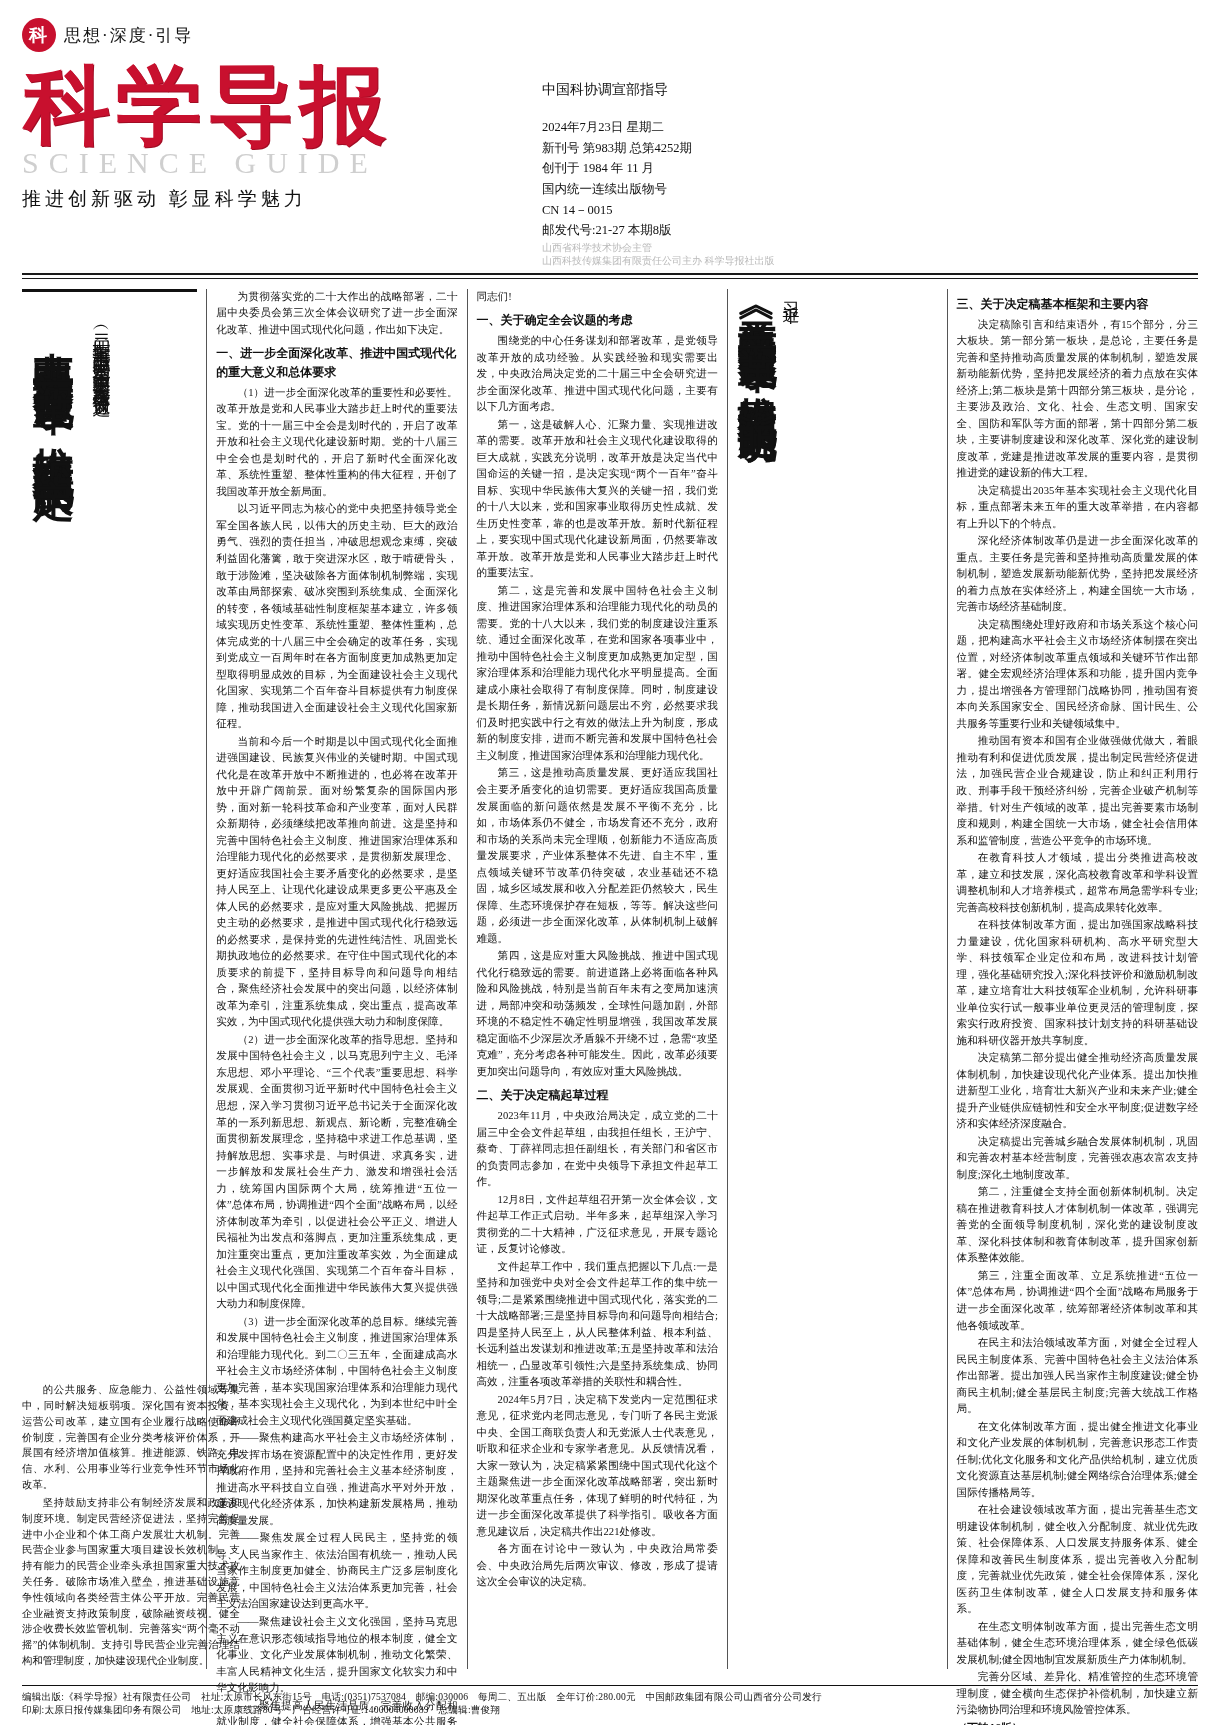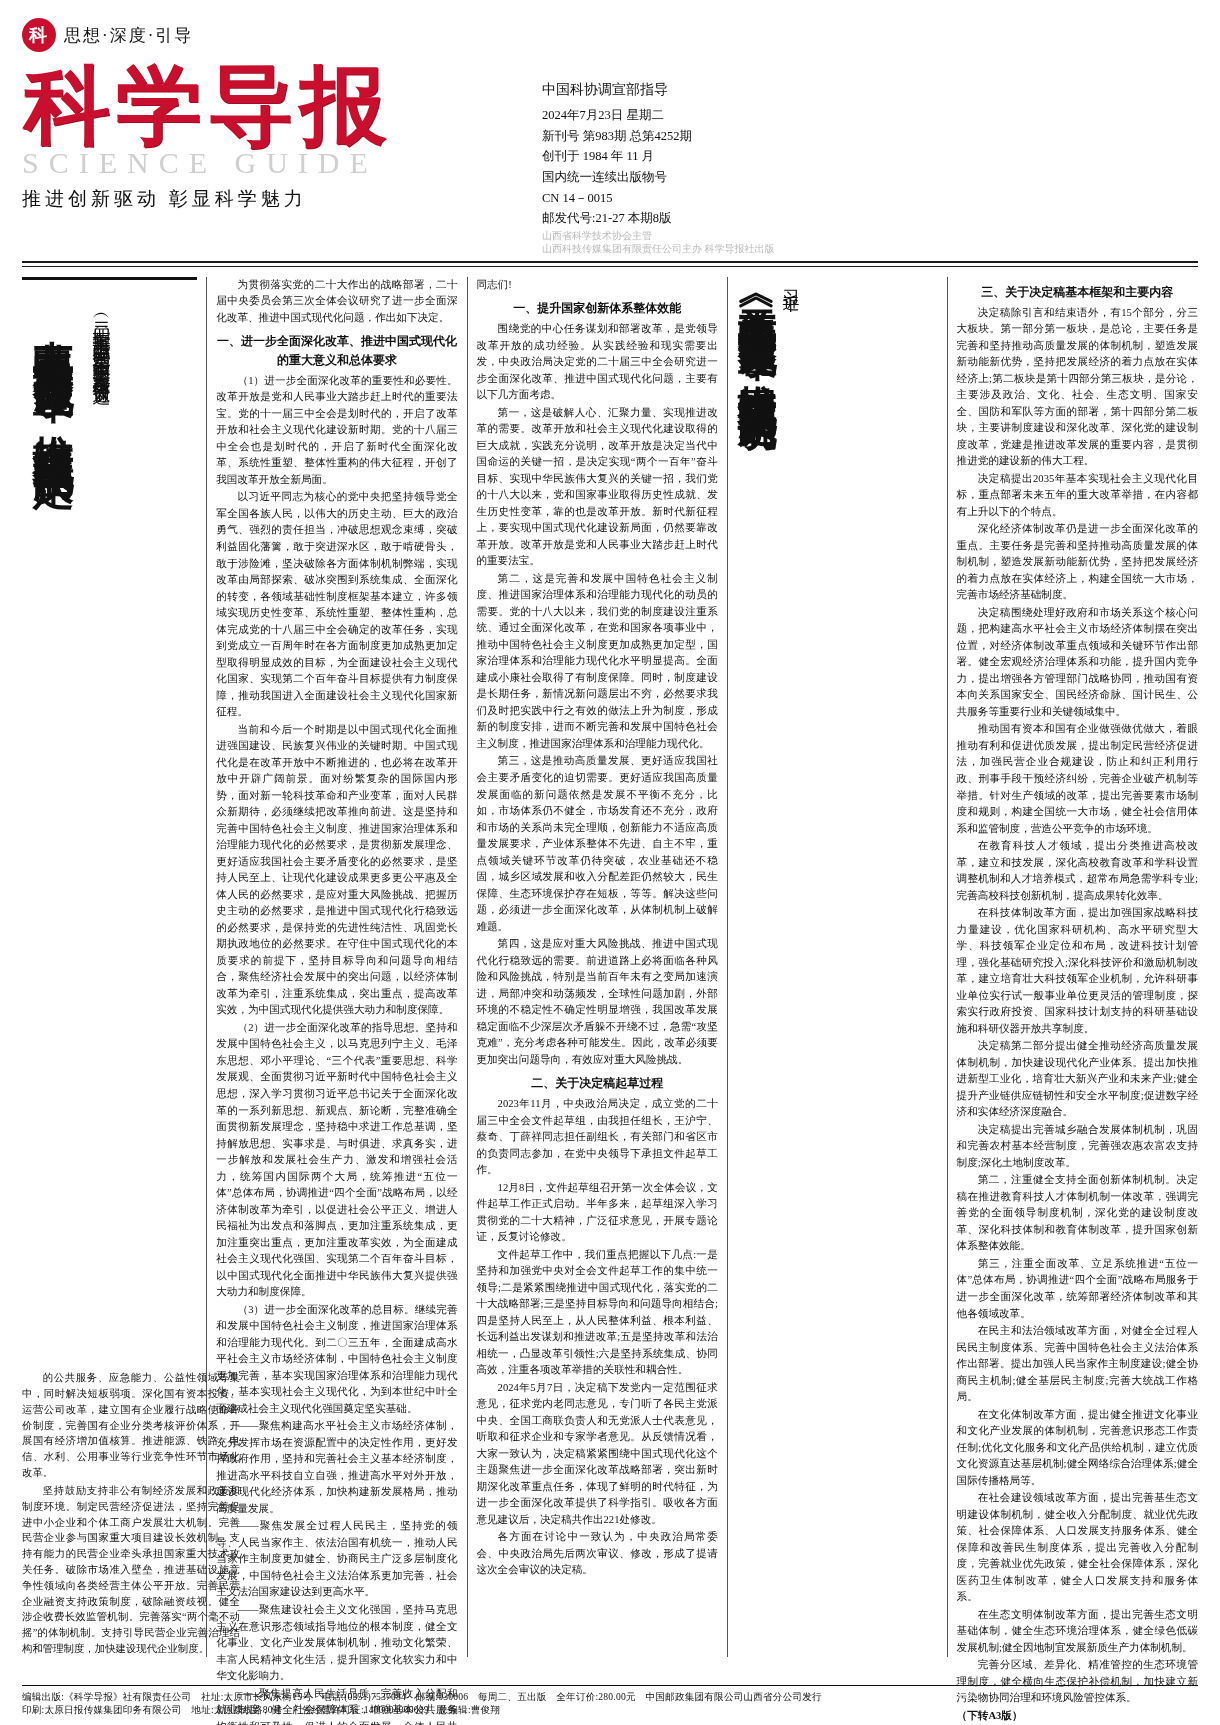--- a/index.html
+++ b/index.html
@@ -10,21 +10,21 @@
   .masthead{display:flex;align-items:flex-start;border-bottom:2px solid #1a1a1a;padding-bottom:6px;}
   .mast-left{width:520px;position:relative;}
   .slogan-top{display:flex;align-items:center;gap:8px;font-size:17px;letter-spacing:2px;color:#111;}
   .logo-mark{width:34px;height:34px;border-radius:50%;background:#c8102e;color:#fff;display:flex;align-items:center;justify-content:center;font-size:18px;font-weight:bold;}
   .title-cn{font-family:"DejaVu Serif",serif;font-size:86px;font-weight:bold;color:#c8102e;letter-spacing:6px;line-height:1.05;margin:8px 0 0 2px;
     text-shadow:1px 1px 0 #a00d24;}
   .title-en{font-size:30px;letter-spacing:10px;color:#cfcfcf;font-family:"Liberation Serif",serif;margin-top:-4px;}
   .sub-slogan{font-size:19px;letter-spacing:4px;margin-top:6px;color:#111;}
 
   .mast-right{flex:1;padding-top:60px;font-size:12.5px;line-height:1.65;color:#111;}
-  .mast-right .org{font-size:14px;margin-bottom:4px;}
+  .mast-right .org{font-size:14px;margin-bottom:16px;}
   .mast-right div{white-space:nowrap;}
   .faint{color:#b9b9b9;font-size:10px;line-height:1.3;}
 
   
   .rule-double{border-top:1px solid #1a1a1a;margin-top:3px;}
 
   
   .content{display:flex;margin-top:10px;height:1380px;}
   .col{box-sizing:border-box;}
   .vrule{width:1px;background:#555;margin:0 9px;}
@@ -34,21 +34,21 @@
   .vert{writing-mode:vertical-rl;text-orientation:upright;}
   .headline-main{font-family:"DejaVu Serif",serif;font-weight:bold;font-size:41px;line-height:1.12;letter-spacing:3px;height:1060px;margin-left:8px;}
   .headline-sub{font-size:18px;line-height:1.2;letter-spacing:2px;height:1050px;margin-left:14px;color:#111;}
   .head-row{display:flex;}
 
   .left-bottom{position:absolute;bottom:0;left:0;width:218px;font-size:10.4px;line-height:1.52;text-align:justify;}
 
   
   .col-text{width:300px;font-size:10.6px;line-height:1.56;text-align:justify;}
   .col-text p{margin:0 0 1px 0;text-indent:2em;}
-  .col-text .h2{text-indent:0;text-align:center;font-weight:bold;font-size:12px;margin:6px 0 3px;}
+  .col-text .h2{text-indent:0;text-align:left;font-weight:bold;font-size:12px;margin:6px 0 3px;}
   .col-text .right{text-indent:0;text-align:left;font-weight:bold;}
 
   
   .col-title{width:250px;position:relative;}
   .bigtitle{font-family:"DejaVu Serif",serif;font-weight:bold;font-size:39px;line-height:1.1;letter-spacing:2px;height:1300px;}
   .author{font-size:17px;letter-spacing:3px;height:120px;margin-right:4px;}
 
   
   .footer{position:absolute;left:22px;right:22px;bottom:8px;border-top:1px solid #111;padding-top:5px;font-size:9.6px;color:#111;letter-spacing:0.2px;white-space:nowrap;}
   .footer-inner{display:flex;justify-content:space-between;flex-direction:column;}
@@ -109,21 +109,21 @@
       <p>——聚焦发展全过程人民民主，坚持党的领导、人民当家作主、依法治国有机统一，推动人民当家作主制度更加健全、协商民主广泛多层制度化发展，中国特色社会主义法治体系更加完善，社会主义法治国家建设达到更高水平。</p>
       <p>——聚焦建设社会主义文化强国，坚持马克思主义在意识形态领域指导地位的根本制度，健全文化事业、文化产业发展体制机制，推动文化繁荣、丰富人民精神文化生活，提升国家文化软实力和中华文化影响力。</p>
       <p>——聚焦提高人民生活品质，完善收入分配和就业制度，健全社会保障体系，增强基本公共服务均衡性和可及性，促进人的全面发展、全体人民共同富裕取得更为明显的实质性进展。</p>
 
     </div>
 
     <div class="vrule"></div>
 
     <div class="col col-text">
       <p style="text-indent:0">同志们!</p>
-      <p class="h2">一、提升国家创新体系整体效能</p>
+      <p class="h2">一、关于确定全会议题的考虑</p>
       <p>围绕党的中心任务谋划和部署改革，是党领导改革开放的成功经验。从实践经验和现实需要出发，中央政治局决定党的二十届三中全会研究进一步全面深化改革、推进中国式现代化问题，主要有以下几方面考虑。</p>
       <p>第一，这是破解人心、汇聚力量、实现推进改革的需要。改革开放和社会主义现代化建设取得的巨大成就，实践充分说明，改革开放是决定当代中国命运的关键一招，是决定实现“两个一百年”奋斗目标、实现中华民族伟大复兴的关键一招，我们党的十八大以来，党和国家事业取得历史性成就、发生历史性变革，靠的也是改革开放。新时代新征程上，要实现中国式现代化建设新局面，仍然要靠改革开放。改革开放是党和人民事业大踏步赶上时代的重要法宝。</p>
       <p>第二，这是完善和发展中国特色社会主义制度、推进国家治理体系和治理能力现代化的动员的需要。党的十八大以来，我们党的制度建设注重系统、通过全面深化改革，在党和国家各项事业中，推动中国特色社会主义制度更加成熟更加定型，国家治理体系和治理能力现代化水平明显提高。全面建成小康社会取得了有制度保障。同时，制度建设是长期任务，新情况新问题层出不穷，必然要求我们及时把实践中行之有效的做法上升为制度，形成新的制度安排，进而不断完善和发展中国特色社会主义制度，推进国家治理体系和治理能力现代化。</p>
       <p>第三，这是推动高质量发展、更好适应我国社会主要矛盾变化的迫切需要。更好适应我国高质量发展面临的新问题依然是发展不平衡不充分，比如，市场体系仍不健全，市场发育还不充分，政府和市场的关系尚未完全理顺，创新能力不适应高质量发展要求，产业体系整体不先进、自主不牢，重点领域关键环节改革仍待突破，农业基础还不稳固，城乡区域发展和收入分配差距仍然较大，民生保障、生态环境保护存在短板，等等。解决这些问题，必须进一步全面深化改革，从体制机制上破解难题。</p>
       <p>第四，这是应对重大风险挑战、推进中国式现代化行稳致远的需要。前进道路上必将面临各种风险和风险挑战，特别是当前百年未有之变局加速演进，局部冲突和动荡频发，全球性问题加剧，外部环境的不稳定性不确定性明显增强，我国改革发展稳定面临不少深层次矛盾躲不开绕不过，急需“攻坚克难”，充分考虑各种可能发生。因此，改革必须要更加突出问题导向，有效应对重大风险挑战。</p>
       <p class="h2">二、关于决定稿起草过程</p>
       <p>2023年11月，中央政治局决定，成立党的二十届三中全会文件起草组，由我担任组长，王沪宁、蔡奇、丁薛祥同志担任副组长，有关部门和省区市的负责同志参加，在党中央领导下承担文件起草工作。</p>
       <p>12月8日，文件起草组召开第一次全体会议，文件起草工作正式启动。半年多来，起草组深入学习贯彻党的二十大精神，广泛征求意见，开展专题论证，反复讨论修改。</p>
       <p>文件起草工作中，我们重点把握以下几点:一是坚持和加强党中央对全会文件起草工作的集中统一领导;二是紧紧围绕推进中国式现代化，落实党的二十大战略部署;三是坚持目标导向和问题导向相结合;四是坚持人民至上，从人民整体利益、根本利益、长远利益出发谋划和推进改革;五是坚持改革和法治相统一，凸显改革引领性;六是坚持系统集成、协同高效，注重各项改革举措的关联性和耦合性。</p>
       <p>2024年5月7日，决定稿下发党内一定范围征求意见，征求党内老同志意见，专门听了各民主党派中央、全国工商联负责人和无党派人士代表意见，听取和征求企业和专家学者意见。从反馈情况看，大家一致认为，决定稿紧紧围绕中国式现代化这个主题聚焦进一步全面深化改革战略部署，突出新时期深化改革重点任务，体现了鲜明的时代特征，为进一步全面深化改革提供了科学指引。吸收各方面意见建议后，决定稿共作出221处修改。</p>

